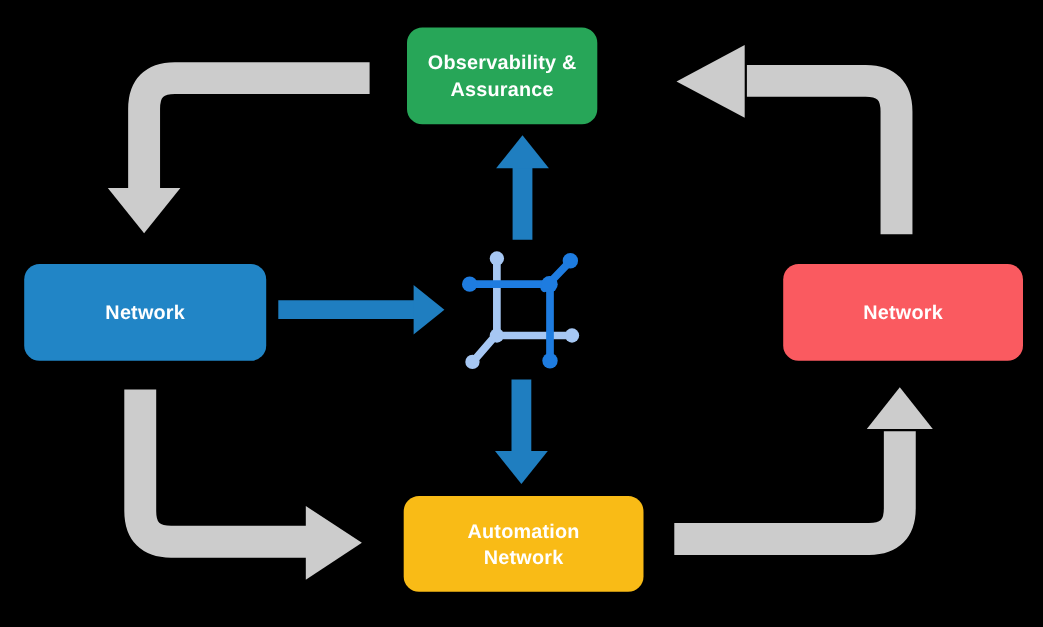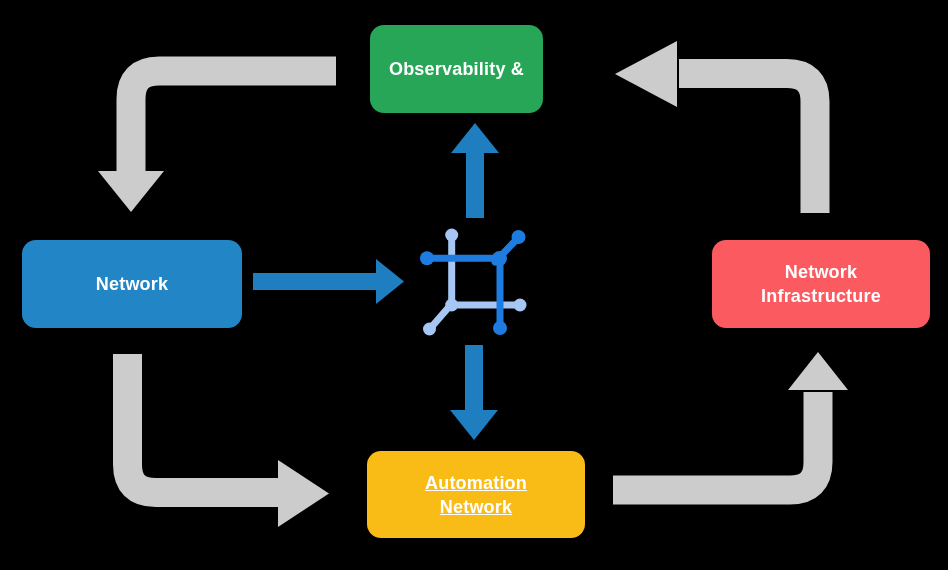--- a/index.html
+++ b/index.html
@@ -77,29 +77,29 @@
         <circle cx="427" cy="258.3" r="7"></circle>
         <circle cx="518.5" cy="237" r="7"></circle>
         <circle cx="499.5" cy="258.5" r="7.5"></circle>
         <circle cx="500" cy="328" r="7"></circle>
       </g>
     </g>
   </svg>
 
   <div class="node" id="node-observability" style="background-color: rgb(39, 166, 88);">
     <span>Observability &amp;</span>
+    <span>Assurance</span>
   </div>
 
   <div class="node" id="node-operations" style="background-color: rgb(33, 133, 198);">
     <span>Network</span>
   </div>
 
   <div class="node" id="node-infrastructure" style="background-color: rgb(250, 90, 96);">
     <span>Network</span>
-    <span>Infrastructure</span>
   </div>
 
-  <div class="node" id="node-automation" style="background-color: rgb(249, 187, 22); text-decoration: underline;">
+  <div class="node" id="node-automation" style="background-color: rgb(249, 187, 22);">
     <span>Automation</span>
     <span>Network</span>
   </div>
 
 </div>
 
 </body></html>

